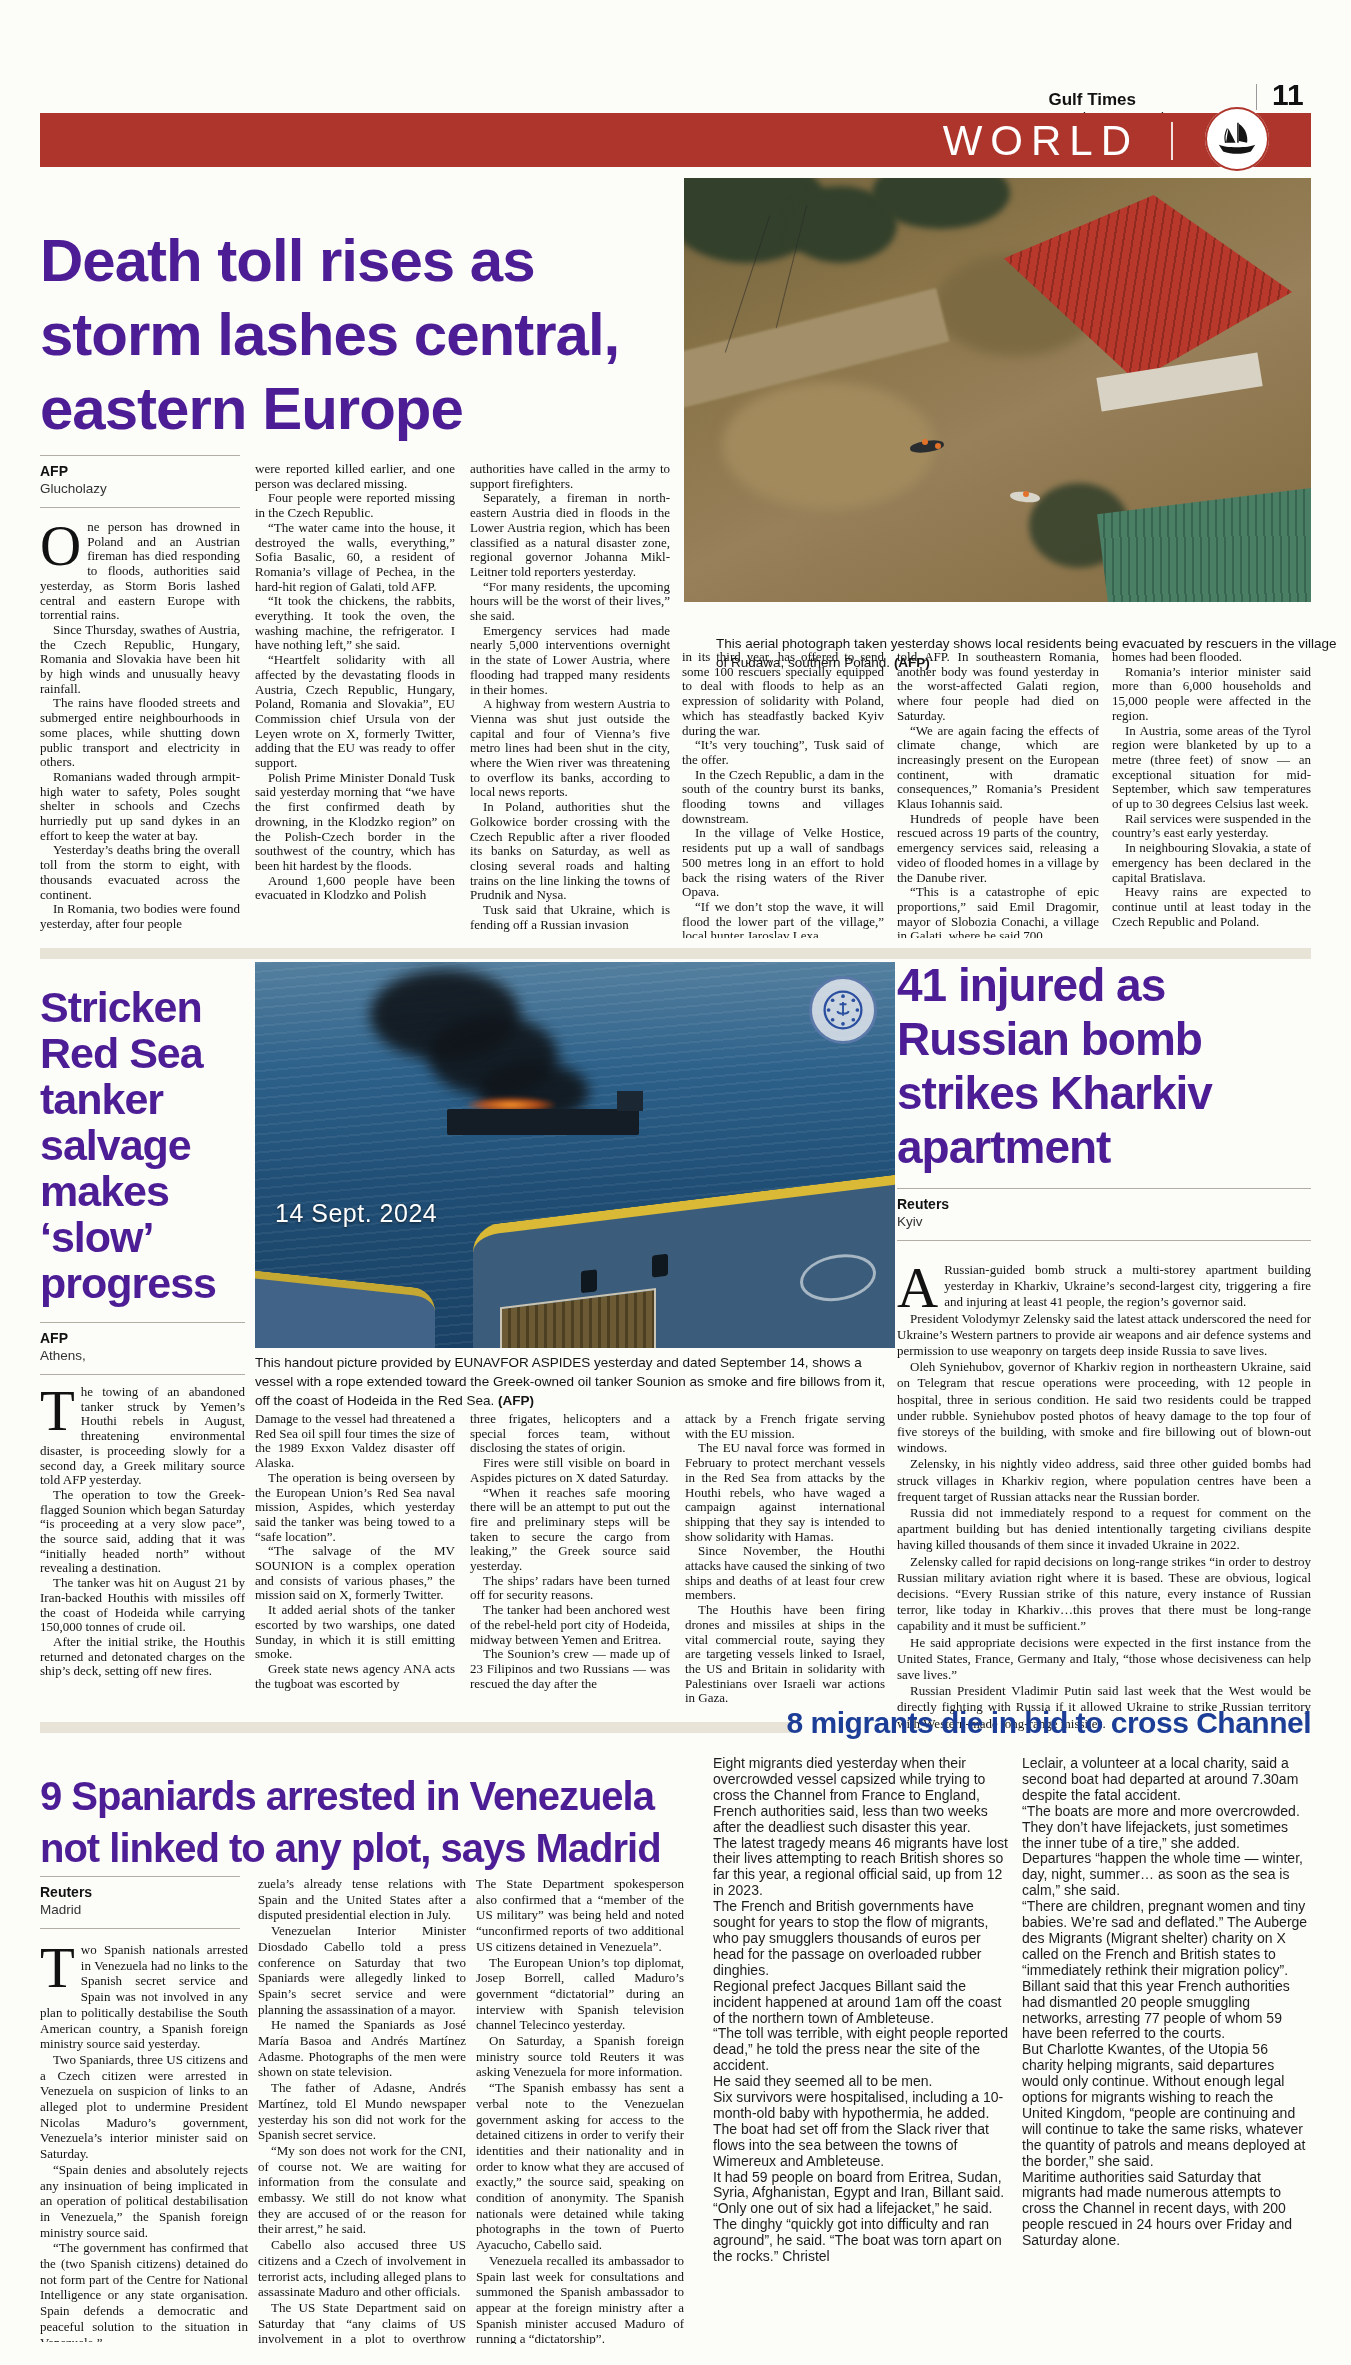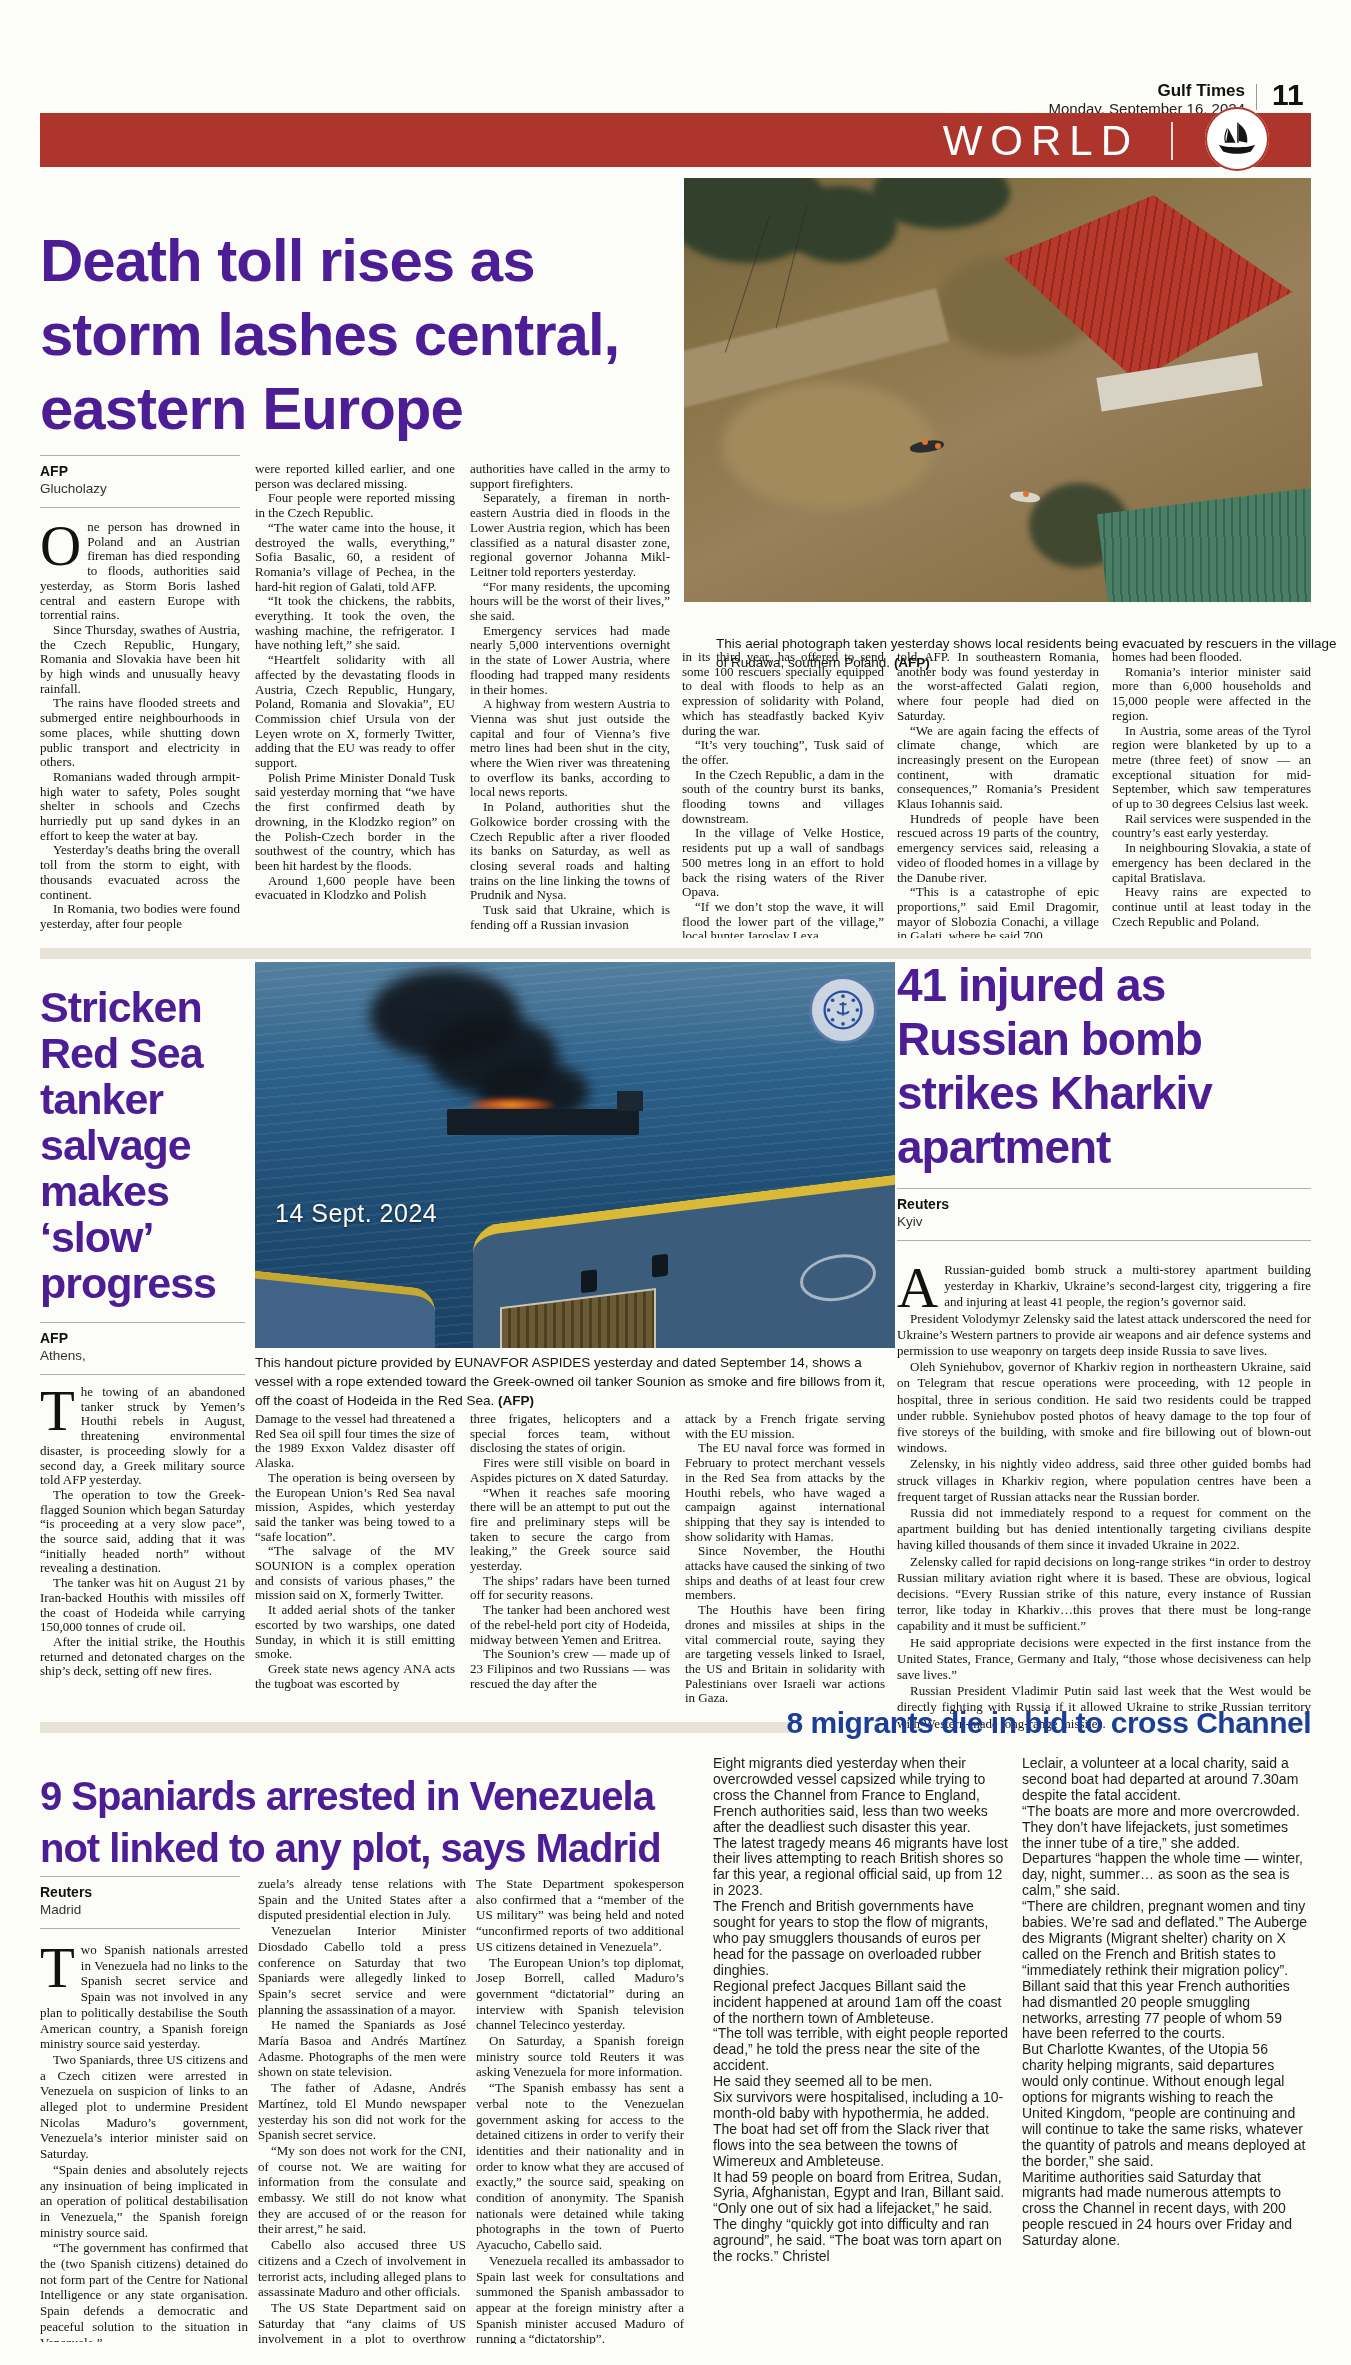--- a/index.html
+++ b/index.html
@@ -1,19 +1,19 @@
 <!DOCTYPE html>
 <html><head>
 <meta charset="utf-8">
 <style>
   html,body{margin:0;padding:0;background:#e8e8e8;}
   .page{position:relative;width:1351px;height:2365px;background:#fcfcf9;margin:0 auto;overflow:hidden;
         font-family:"Liberation Sans","DejaVu Sans",sans-serif;color:#111;}
   
-  .mast{position:absolute;top:82px;right:106px;text-align:right;line-height:1.1;}
+  .mast{position:absolute;top:91px;right:106px;text-align:left;line-height:1.1;}
   .mast .paper{font-weight:700;font-size:17px;}
   .mast .date{font-size:15px;color:#222;}
   .mast-rule{position:absolute;top:84px;left:1256px;width:1px;height:26px;background:#9a9a9a;}
   .pageno{position:absolute;top:78px;left:1272px;font-size:30px;font-weight:700;}
   
   .banner{position:absolute;left:40px;top:113px;width:1271px;height:54px;background:#ae352b;}
   .banner .word{position:absolute;right:172px;top:4px;color:#fff;font-size:42px;font-weight:400;letter-spacing:8px;}
   .banner .pipe{position:absolute;right:138px;top:9px;width:2px;height:38px;background:rgba(255,255,255,.85);}
   .banner .dhow{position:absolute;right:42px;top:-6px;width:64px;height:64px;border-radius:50%;background:#fff;
                 display:flex;align-items:center;justify-content:center;box-shadow:0 0 0 2px #ae352b inset;}

